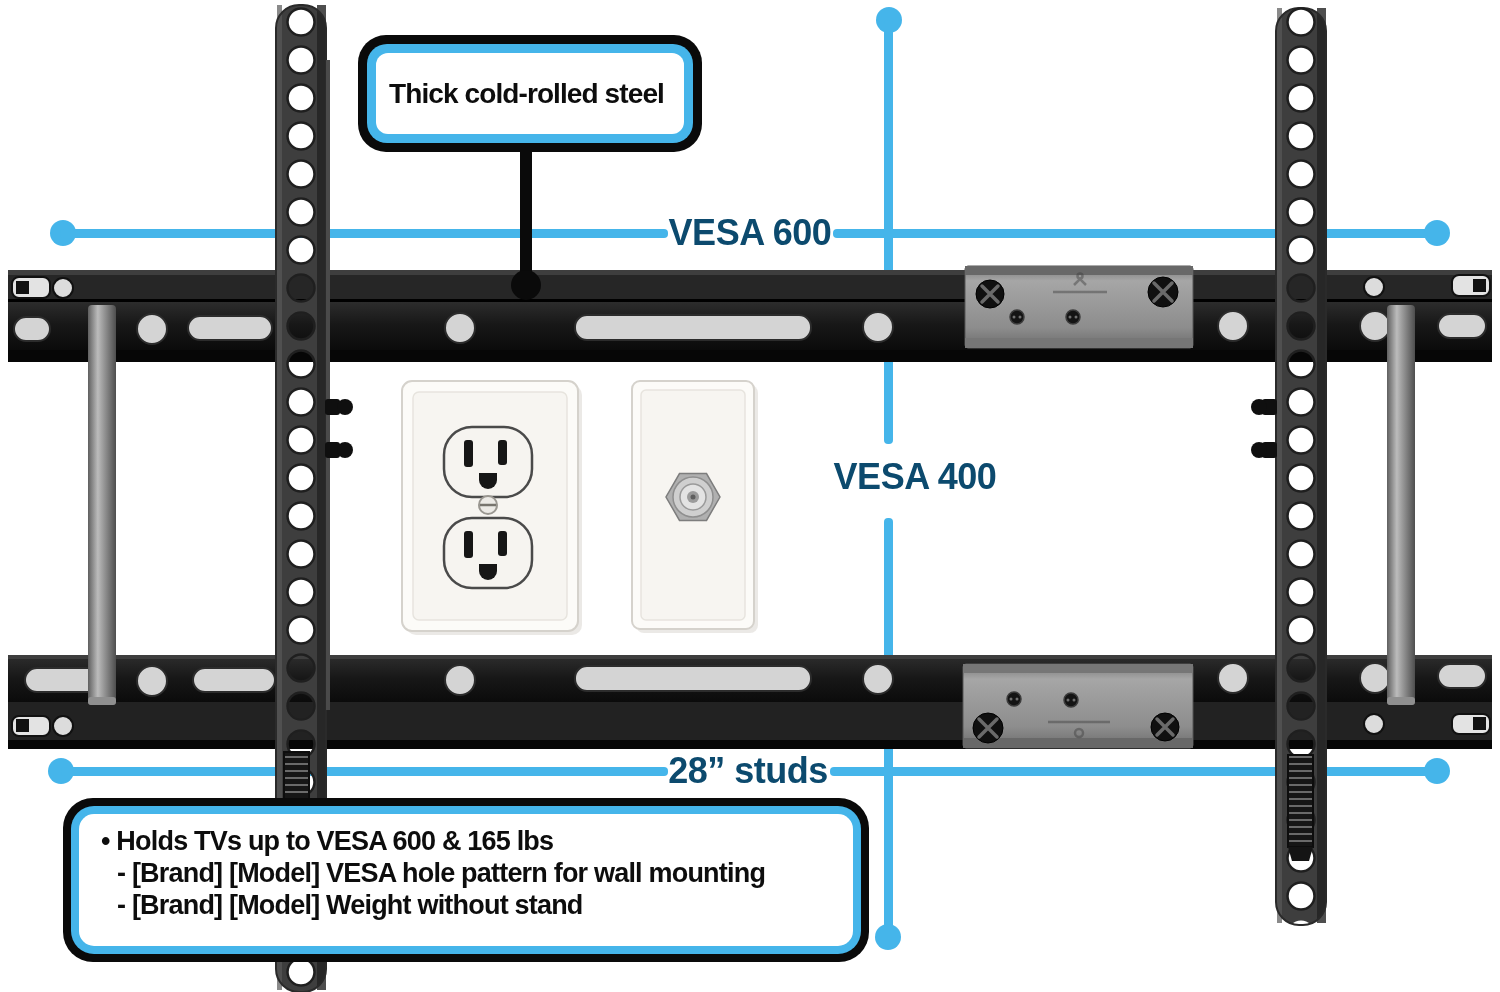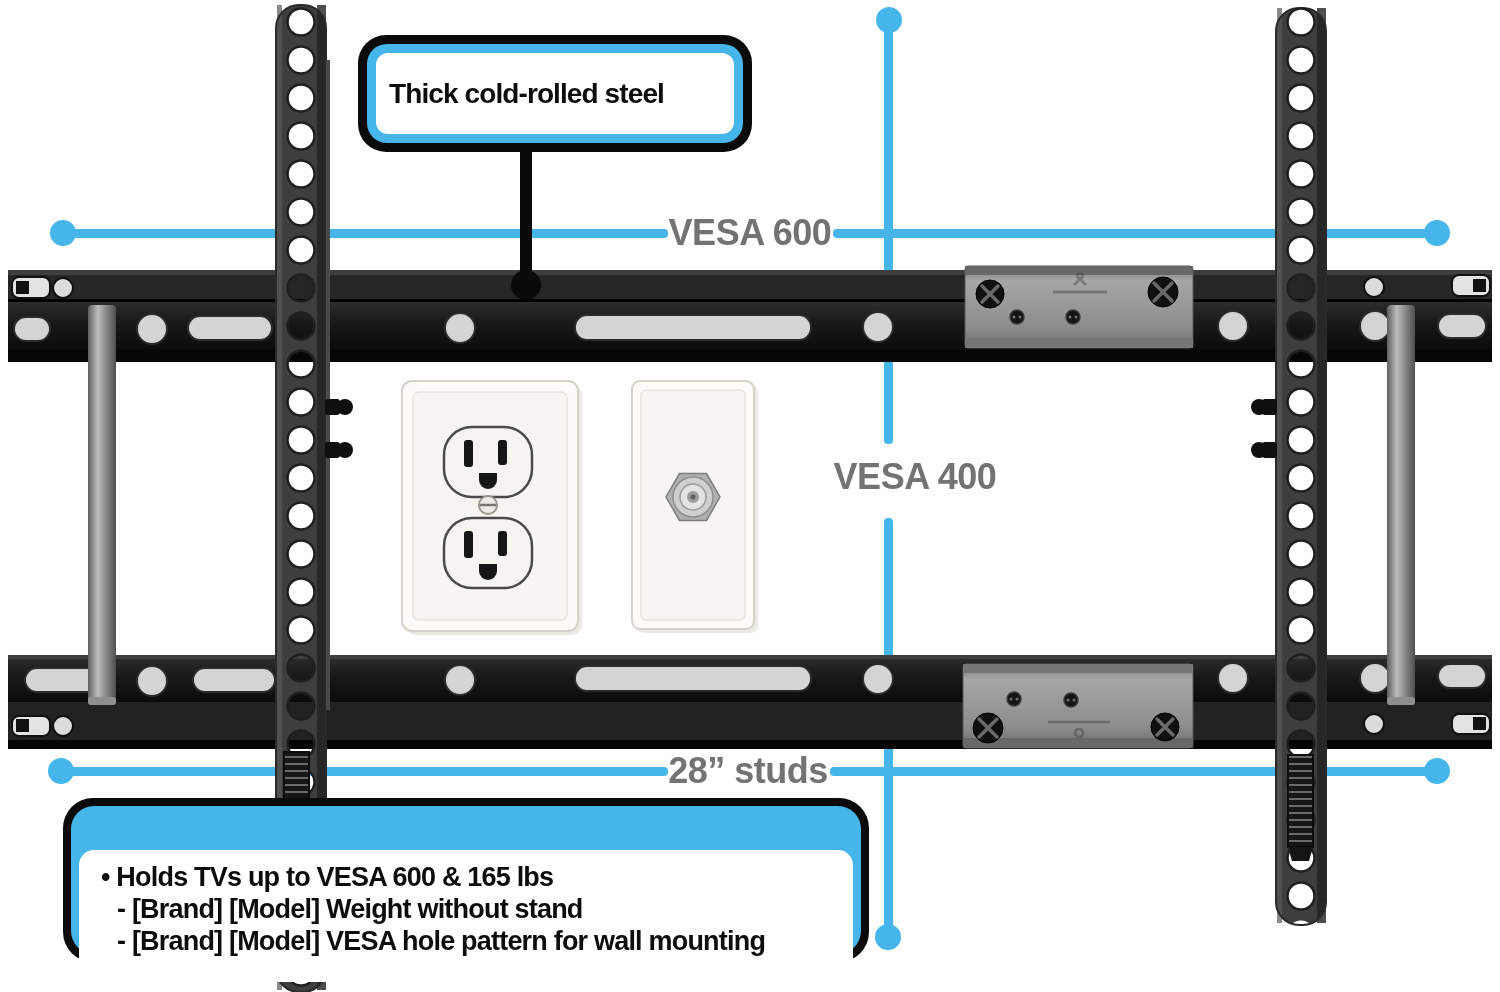--- a/index.html
+++ b/index.html
@@ -11,43 +11,43 @@
   .layer-lines { position:absolute; inset:0; z-index:1; }
   .layer-mount { position:absolute; inset:0; z-index:2; }
   .layer-callouts { position:absolute; inset:0; z-index:3; }
 
   .hline { position:absolute; height:9px; background:#45B5EA; border-radius:4px; }
   .vline { position:absolute; width:9px;  background:#45B5EA; border-radius:4px; }
   .dot   { position:absolute; width:26px; height:26px; border-radius:50%; background:#45B5EA; }
 
   .dim-label {
     position:absolute; font-weight:bold; font-size:36px; letter-spacing:-0.5px;
-    color:#737373; text-align:center; line-height:40px; white-space:nowrap;
+    color:#0c4a6e; text-align:center; line-height:40px; white-space:nowrap;
   }
 
   .stem { position:absolute; left:520px; top:145px; width:12px; height:140px; background:#0a0a0a; }
   .stem-dot { position:absolute; left:511px; top:270px; width:30px; height:30px; border-radius:50%; background:#0a0a0a; }
 
   .callout { position:absolute; background:#0a0a0a; border-radius:30px; padding:9px; box-sizing:border-box; }
   .callout-blue { background:#45B5EA; border-radius:22px; padding:9px; width:100%; height:100%; box-sizing:border-box; }
   .callout-white {
     background:#ffffff; border-radius:14px; width:100%; height:100%; box-sizing:border-box;
     display:flex; flex-direction:column; justify-content:center; overflow:visible;
   }
-  .callout-top { left:358px; top:35px; width:394px; height:117px; border-radius:28px; }
+  .callout-top { left:358px; top:35px; width:344px; height:117px; border-radius:28px; }
   .callout-top .callout-blue { border-radius:20px; }
   .callout-top .callout-white { border-radius:12px; padding-left:13px; }
   .callout-top .t {
     font-weight:bold; font-size:28px; line-height:37px; letter-spacing:-0.9px;
     color:#0d0d0d; white-space:nowrap;
   }
 
   .callout-bottom { left:63px; top:798px; width:806px; height:164px; padding:8px; }
   .callout-bottom .callout-blue { padding:8px; border-radius:23px; }
-  .callout-bottom .callout-white { border-radius:15px; padding:2px 14px 16px 22px;margin-top:36px; }
+  .callout-bottom .callout-white { border-radius:15px; padding:2px 14px 16px 22px; }
   .callout-bottom .b {
     font-weight:bold; font-size:27px; line-height:32px; letter-spacing:-0.8px;
     color:#0d0d0d; white-space:nowrap;
   }
   .callout-bottom .indent { padding-left:16px; }
 </style>
 </head>
 <body>
 
 <div class="stage">
@@ -299,20 +299,20 @@
         <div class="callout-white">
           <div class="t">Thick cold-rolled steel</div>
         </div>
       </div>
     </div>
 
     <div class="callout callout-bottom">
       <div class="callout-blue">
         <div class="callout-white">
           <div class="b">• Holds TVs up to VESA 600 &amp; 165 lbs</div>
+          <div class="b indent">- [Brand] [Model] VESA hole pattern for wall mounting</div>
           <div class="b indent">- [Brand] [Model] Weight without stand</div>
-          <div class="b indent">- [Brand] [Model] VESA hole pattern for wall mounting</div>
         </div>
       </div>
     </div>
   </div>
 
 </div>
 
 </body></html>

